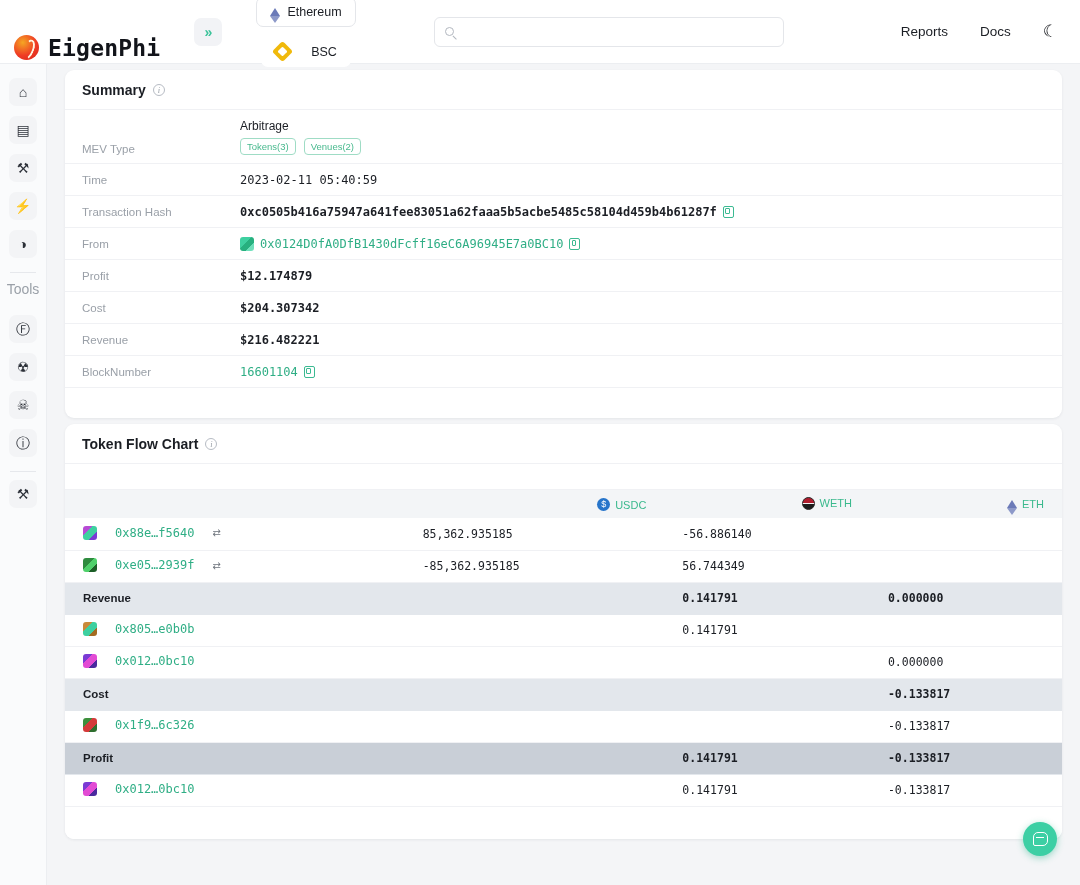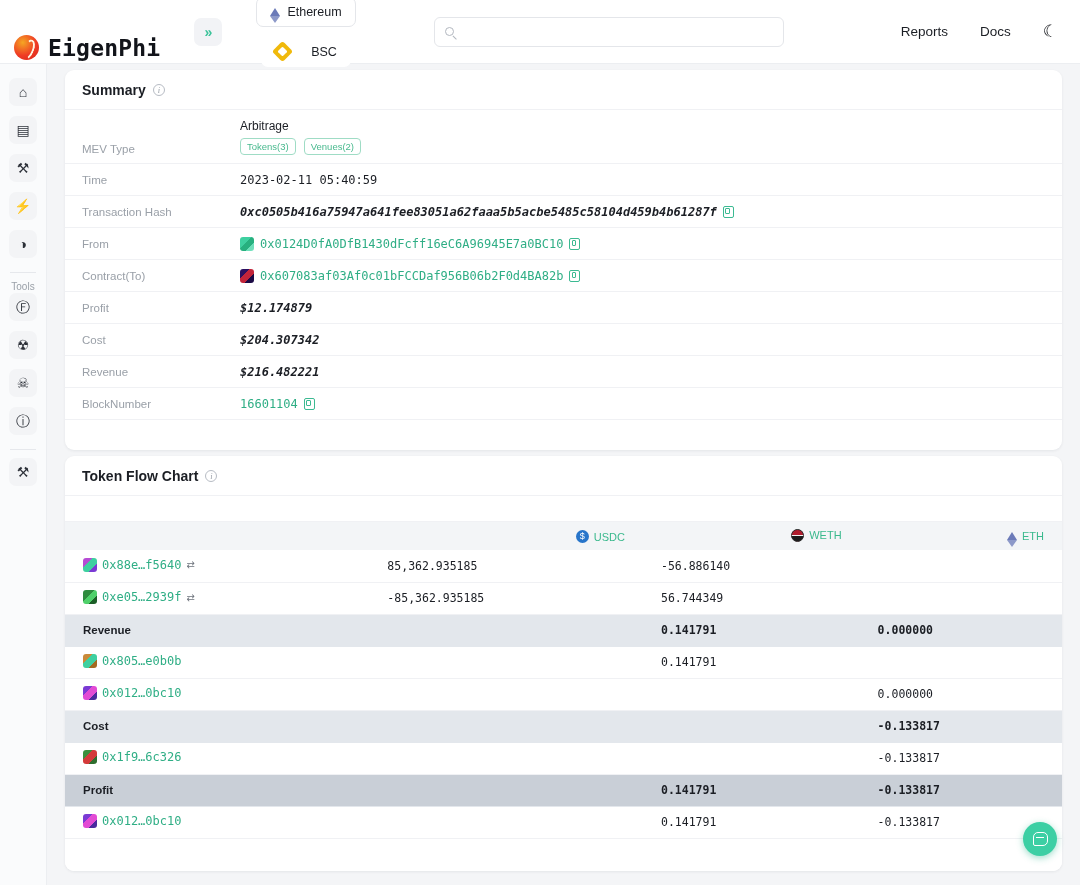--- a/index.html
+++ b/index.html
@@ -89,21 +89,21 @@
     position: absolute; top: 64px; left: 0; width: 47px; height: 821px;
     background: #fafbfc; border-right: 1px solid #eceef1;
     display: flex; flex-direction: column; align-items: center; padding-top: 14px;
   }
   .side-icon {
     width: 28px; height: 28px; border-radius: 7px; background: #f3f4f6;
     display: flex; align-items: center; justify-content: center;
     margin-bottom: 10px; font-size: 14px; color: #2c3038; cursor: pointer; line-height: 1;
   }
   .side-sep { width: 26px; height: 1px; background: #e6e8ec; margin: 4px 0 8px; }
-  .side-label { font-size: 10px; color: #9aa0a8; margin-bottom: 1px; }
+  .side-label { font-size: 14px; color: #9aa0a8; margin-bottom: 18px; }
 
   
   .main { position: absolute; top: 64px; left: 47px; width: 1033px; height: 821px; padding: 0 18px; }
   .card {
     background: #fff; border-radius: 9px; box-shadow: 0 1px 3px rgba(20,25,40,.07);
     margin-top: 6px; overflow: hidden;
   }
   .card-head {
     height: 40px; display: flex; align-items: center; gap: 7px;
     padding: 0 17px; border-bottom: 1px solid #f0f1f4;
@@ -115,21 +115,21 @@
     font-style: italic; font-family: "Liberation Serif", serif; cursor: pointer;
   }
 
   
   .srow { display: flex; border-bottom: 1px solid #f0f1f4; min-height: 32px; align-items: center; padding: 0 17px; }
   .srow.tall { min-height: 49px; align-items: flex-end; padding-top: 9px; padding-bottom: 8px; }
   .srow:last-child { border-bottom: 0; }
   .slabel { width: 158px; flex: none; font-size: 11.5px; color: #9aa0a8; }
   .srow.tall .slabel { padding-top: 10px; }
   .sval { font-size: 12px; color: #1b1e24; display: flex; align-items: center; gap: 6px; }
-  .sval-strong { font-weight: 600; font-style: italic; }
+  .sval-strong { font-weight: 600; }
   .badges { display: flex; gap: 8px; margin-top: 5px; }
   .badge {
     border: 1px solid #9fdcc5; border-radius: 4px; color: #48b98e;
     font-size: 9.5px; padding: 2px 6px; background: #fff; cursor: pointer;
   }
   .addr-link { color: #2fae85; font-size: 12px; cursor: pointer; }
   .copy {
     width: 11px; height: 12px; border: 1.4px solid #3bba92; border-radius: 2px;
     position: relative; flex: none; cursor: pointer;
   }
@@ -150,21 +150,21 @@
   table.flow th.c-name { text-align: left; }
   .th-in { display: inline-flex; align-items: center; gap: 5px; }
   table.flow td {
     height: 32px; font-size: 11.5px; color: #1b1e24; padding: 0 18px;
     border-bottom: 1px solid #f0f1f4; text-align: left; white-space: nowrap;
   }
   table.flow td.c-name { text-align: left; }
   tr.sum td { background: #e3e7ec; font-weight: 700; font-size: 11.5px; border-bottom-color: #e3e7ec; }
   tr.sum.profit td { background: #c9cfd7; }
   tr.sum td.c-name { font-family: "Liberation Sans", sans-serif; }
-  .cell-addr { display: inline-flex; align-items: center; gap: 5px; }
+  .cell-addr { display: inline-flex; align-items: center; gap: 18px; }
   .swap-ic { font-size: 10px; color: #6d737c; cursor: pointer; }
   .table-foot { height: 32px; background: #fff; }
 
   .usdc-ic {
     width: 13px; height: 13px; border-radius: 50%; background: #2775ca;
     color: #fff; font-size: 9px; line-height: 13px; text-align: center; flex: none;
   }
   .weth-ic {
     width: 13px; height: 13px; border-radius: 50%;
     background: linear-gradient(#b01d2e 0 45%, #f2f2f2 45% 58%, #1c1c1c 58% 100%);
@@ -269,28 +269,20 @@
 
     <div class="srow">
       <div class="slabel">From</div>
       <div class="sval">
         <span class="blockie" style="background:linear-gradient(135deg,#3ed0a0 0 40%,#27b07f 40% 70%,#6fe0bb 70% 100%)"></span>
         <span class="addr-link mono">0x0124D0fA0DfB1430dFcff16eC6A96945E7a0BC10</span>
         <span class="copy"></span>
       </div>
     </div>
 
-    <div class="srow">
-      <div class="slabel">Contract(To)</div>
-      <div class="sval">
-        <span class="blockie" style="background:linear-gradient(135deg,#2b1060 0 35%,#c1243a 35% 65%,#1b0a45 65% 100%)"></span>
-        <span class="addr-link mono">0x607083af03Af0c01bFCCDaf956B06b2F0d4BA82b</span>
-        <span class="copy"></span>
-      </div>
-    </div>
 
     <div class="srow">
       <div class="slabel">Profit</div>
       <div class="sval mono sval-strong">$12.174879</div>
     </div>
 
     <div class="srow">
       <div class="slabel">Cost</div>
       <div class="sval mono sval-strong">$204.307342</div>
     </div>

